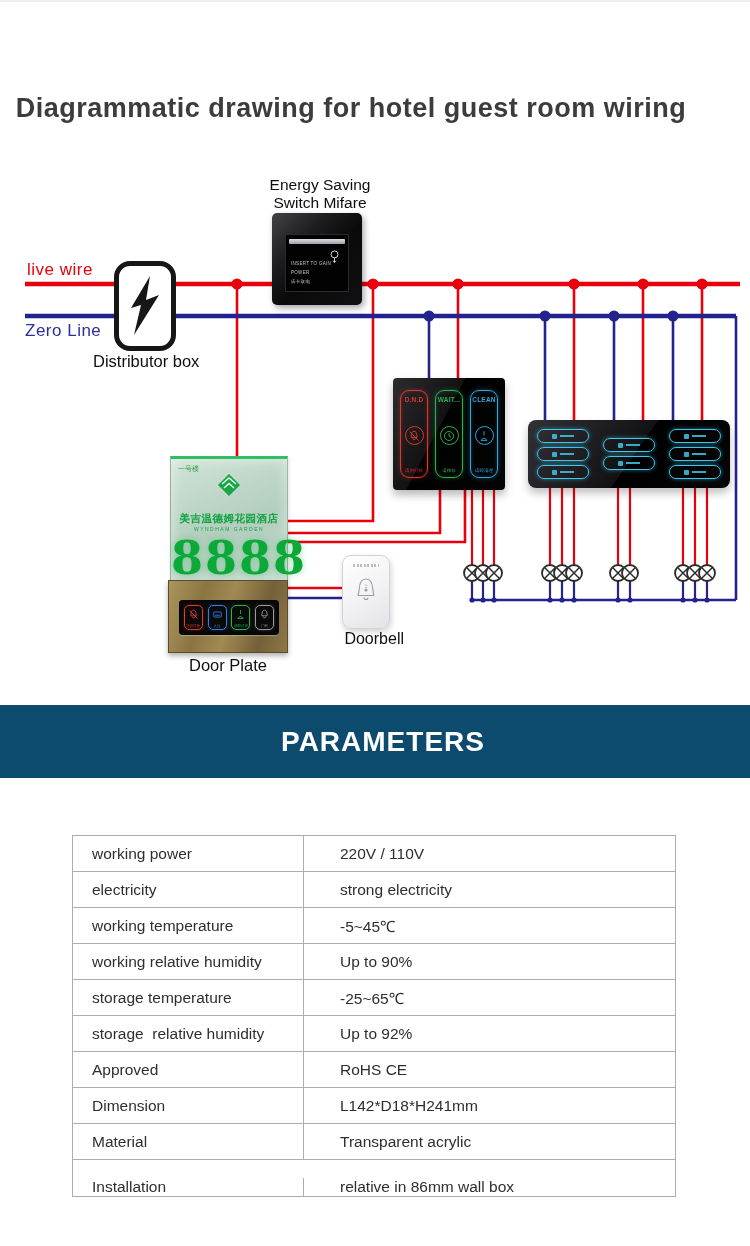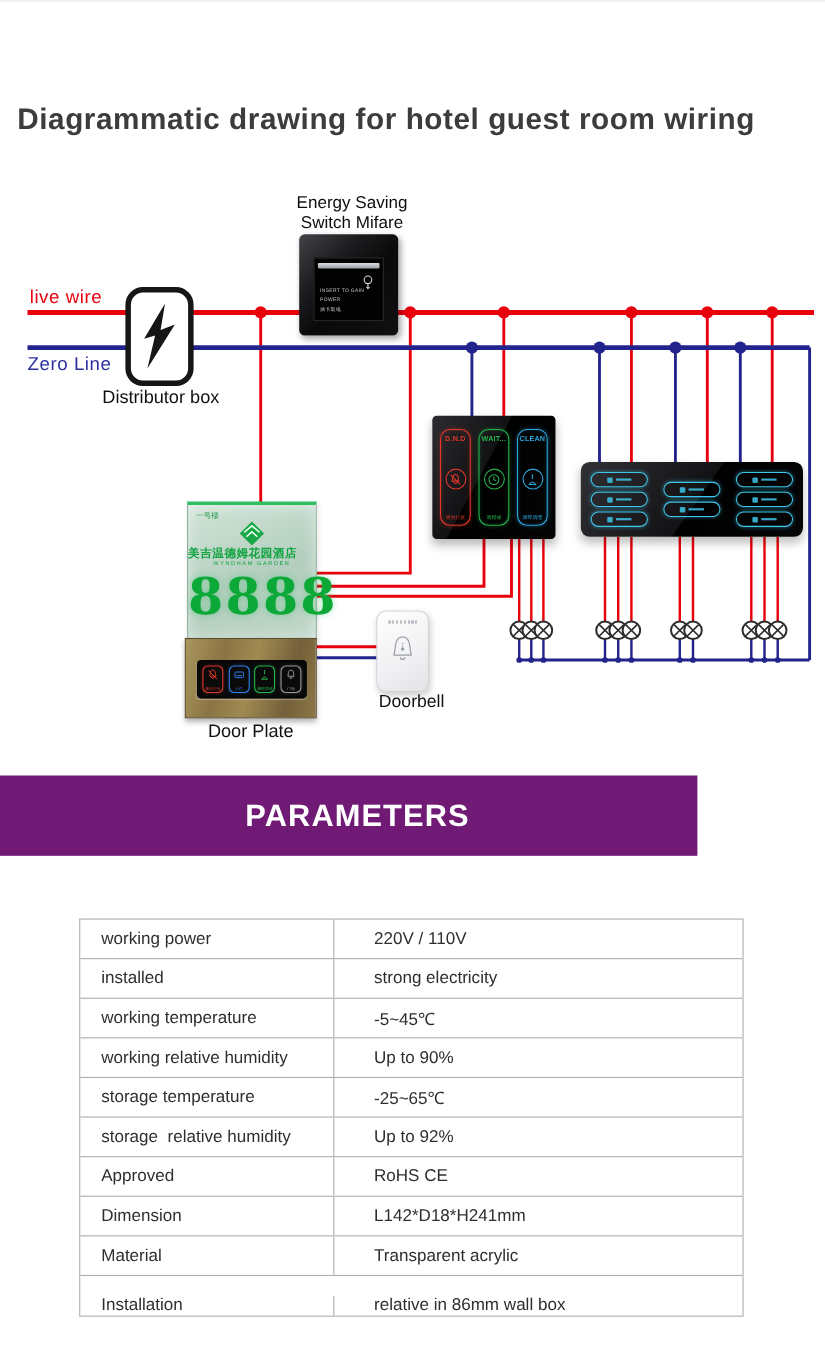--- a/index.html
+++ b/index.html
@@ -58,21 +58,21 @@
   .oval .m1 { width:5px; height:5px; border-radius:1px; }
   .oval .m2 { width:14px; height:2px; }
 
   
   .acrylic { position:absolute; left:170px; top:456px; width:118px; height:126px;
     background:linear-gradient(158deg,rgba(206,226,213,.95) 0%,rgba(168,199,181,.88) 55%,rgba(188,212,197,.94) 100%);
     border:1px solid rgba(125,156,136,.6); border-top:3px solid #2fbf63;
     box-shadow:inset 0 0 14px rgba(255,255,255,.55), 1px 2px 4px rgba(0,0,0,.12); }
   .building-no { position:absolute; left:7px; top:5px; font-size:7px; color:#2d9e4f; }
   .plate-logo { display:block; margin:15px auto 0; width:24px; height:22px; }
-  .hotel-cn { margin-top:0; text-align:left; font-size:10.5px; font-weight:bold; color:#10a340; letter-spacing:.5px; }
+  .hotel-cn { margin-top:16px; text-align:center; font-size:10.5px; font-weight:bold; color:#10a340; letter-spacing:.5px; }
   .hotel-en { text-align:center; font-size:5px; color:#10a340; letter-spacing:1.5px; }
   .room-number { margin-top:3px; text-align:center; font-family:"DejaVu Serif", serif; font-size:46px; line-height:1;
     font-weight:bold; color:#0ca838; letter-spacing:2px; text-shadow:0 0 7px rgba(20,190,80,.4); }
 
   
   .base { position:absolute; left:168px; top:580px; width:120px; height:73px;
     background:linear-gradient(104deg,#ab955d 0%,#8a7443 28%,#a08a52 50%,#74603a 78%,#8d7848 100%);
     border:1px solid #5d4d2d; box-shadow:0 3px 5px rgba(0,0,0,.3); }
   .base-panel { position:absolute; left:10px; top:19px; width:100px; height:35px; background:#0a0a0a; border-radius:4px;
     box-shadow:inset 0 0 4px #000, 0 1px 1px rgba(255,255,255,.3); display:flex; align-items:center; justify-content:space-evenly; }
@@ -82,21 +82,21 @@
   .base-btn .s { font-size:3.5px; line-height:1; }
 
   
   .doorbell { position:absolute; left:342px; top:555px; width:48px; height:74px; border-radius:9px;
     background:linear-gradient(148deg,#ffffff 0%,#f2f2f4 55%,#e3e3e7 100%);
     border:1px solid #d2d3d7; box-shadow:1px 3px 6px rgba(0,0,0,.18); }
   .db-brand { margin:8px auto 0; width:26px; height:3px; background:repeating-linear-gradient(90deg,#b9bcc3 0 2px,transparent 2px 3.5px); }
   .db-bell { display:block; margin:8px auto 0; width:26px; height:32px; color:#989da8; }
 
   
-  .banner { position:absolute; left:0; top:705px; width:634px; height:73px; background:#701a75;
+  .banner { position:absolute; left:0; top:705px; width:750px; height:73px; background:#0c4a6e;
     display:flex; align-items:center; justify-content:center;padding-left:16px; }
   .banner span { color:#fff; font-size:28px; font-weight:bold; letter-spacing:1px; }
 
   
   .param-table { position:absolute; left:72px; top:835px; width:604px; border:1px solid #adadad; background:#fff; }
   .p-row { display:flex; height:36px; border-bottom:1px solid #adadad; }
   .p-row:last-child { border-bottom:none;align-items:flex-end; }
   .p-label { width:230px; display:flex; align-items:center; padding-left:19px; font-size:15.5px; color:#2e2e2e; white-space:pre; }
   .p-value { flex:1; display:flex; align-items:center; padding-left:36px; font-size:15.5px; color:#2e2e2e;
     border-left:1px solid #adadad; }
@@ -381,21 +381,21 @@
   <div class="banner">
     <span>PARAMETERS</span>
   </div>
 
   <div class="param-table">
       <div class="p-row">
         <div class="p-label">working power</div>
         <div class="p-value">220V / 110V</div>
       </div>
       <div class="p-row">
-        <div class="p-label">installed</div>
+        <div class="p-label">electricity</div>
         <div class="p-value">strong electricity</div>
       </div>
       <div class="p-row">
         <div class="p-label">working temperature</div>
         <div class="p-value">-5~45℃</div>
       </div>
       <div class="p-row">
         <div class="p-label">working relative humidity</div>
         <div class="p-value">Up to 90%</div>
       </div>

